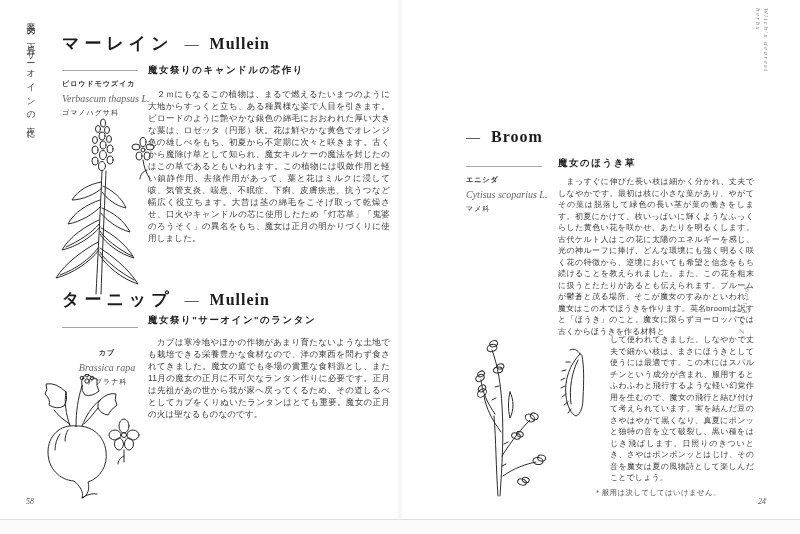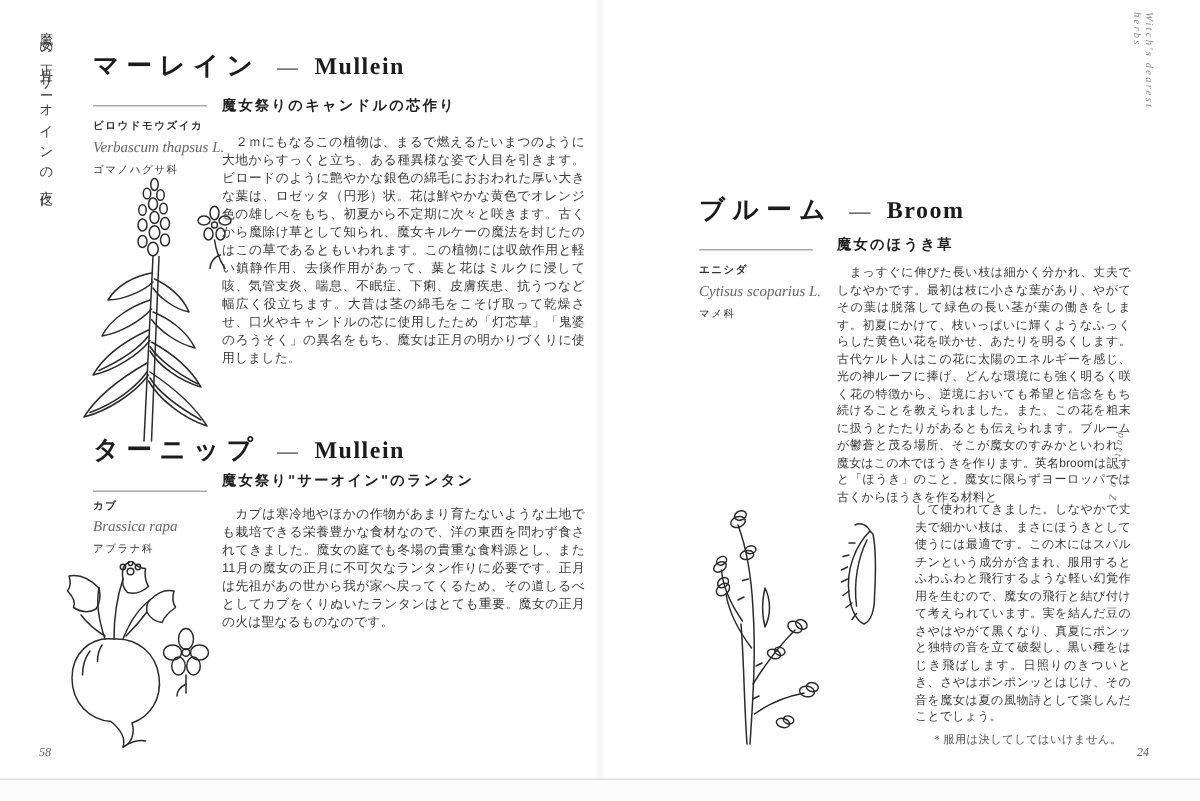--- a/index.html
+++ b/index.html
@@ -107,21 +107,21 @@
 
     <div class="abs subtitle" style="left:148px; top:64px;">魔女祭りのキャンドルの芯作り</div>
     <div class="abs body-text" style="left:148px; top:88px; width:242px;">　２ｍにもなるこの植物は、まるで燃えるたいまつのように大地からすっくと立ち、ある種異様な姿で人目を引きます。ビロードのように艶やかな銀色の綿毛におおわれた厚い大きな葉は、ロゼッタ（円形）状。花は鮮やかな黄色でオレンジ色の雄しべをもち、初夏から不定期に次々と咲きます。古くから魔除け草として知られ、魔女キルケーの魔法を封じたのはこの草であるともいわれます。この植物には収斂作用と軽い鎮静作用、去痰作用があって、葉と花はミルクに浸して咳、気管支炎、喘息、不眠症、下痢、皮膚疾患、抗うつなど幅広く役立ちます。大昔は茎の綿毛をこそげ取って乾燥させ、口火やキャンドルの芯に使用したため「灯芯草」「鬼婆のろうそく」の異名をもち、魔女は正月の明かりづくりに使用しました。</div>
 
     <div class="abs sec-title" style="left:62px; top:288px;">
       <span class="ja">ターニップ</span>
       <span class="dash">—</span>
       <span class="en">Mullein</span>
     </div>
     <div class="abs rule" style="left:62px; top:327px; width:76px;"></div>
-    <div class="abs species" style="left:62px; top:332px; width:90px;">
+    <div class="abs species" style="left:62px; top:348px; width:90px;text-align:center;">
       <div class="kana">カブ</div>
       <div class="latin">Brassica rapa</div>
       <div class="family">アブラナ科</div>
     </div>
 
     <div class="abs illust" style="left:24px; top:374px;">
       <svg width="122" height="128" viewBox="0 0 122 128">
         <path d="M52 52 C36 50 24 62 24 78 C24 95 36 106 50 107 C56 112 60 118 58 124 C64 122 66 114 64 108 C76 104 84 92 82 77 C80 62 68 51 52 52 Z"></path>
         <path d="M58 124 C62 121 68 119 73 120"></path>
         <path d="M36 60 C33 64 31 70 31 76"></path>
@@ -156,35 +156,34 @@
 
     <div class="abs pagenum" style="left:26px; top:497px;">58</div>
   </div>
 
   <div class="page" style="left:400px; width:400px;"></div>
 
   <div class="abs edge-script" style="left:754px; top:8px; height:90px;">Witch's dearest herbs</div>
   <div class="abs edge-script" style="left:738px; top:288px; height:80px; transform:rotate(8deg);">part A to Z</div>
 
   <div class="abs sec-title" style="left:466px; top:128px;">
-    <span class="ja">ブルーム</span>
     <span class="dash">—</span>
     <span class="en">Broom</span>
   </div>
   <div class="abs rule" style="left:466px; top:166px; width:76px;"></div>
   <div class="abs species" style="left:466px; top:175px; width:90px;">
     <div class="kana">エニシダ</div>
     <div class="latin">Cytisus scoparius L.</div>
     <div class="family">マメ科</div>
   </div>
 
   <div class="abs subtitle" style="left:558px; top:157px;">魔女のほうき草</div>
   <div class="abs body-right" style="left:558px; top:176px; width:196px;">　まっすぐに伸びた長い枝は細かく分かれ、丈夫でしなやかです。最初は枝に小さな葉があり、やがてその葉は脱落して緑色の長い茎が葉の働きをします。初夏にかけて、枝いっぱいに輝くようなふっくらした黄色い花を咲かせ、あたりを明るくします。古代ケルト人はこの花に太陽のエネルギーを感じ、光の神ルーフに捧げ、どんな環境にも強く明るく咲く花の特徴から、逆境においても希望と信念をもち続けることを教えられました。また、この花を粗末に扱うとたたりがあるとも伝えられます。ブルームが鬱蒼と茂る場所、そこが魔女のすみかといわれ、魔女はこの木でほうきを作ります。英名broomは訳すと「ほうき」のこと。魔女に限らずヨーロッパでは古くからほうきを作る材料と</div>
   <div class="abs body-right" style="left:610px; top:334px; width:144px;">して使われてきました。しなやかで丈夫で細かい枝は、まさにほうきとして使うには最適です。この木にはスパルチンという成分が含まれ、服用するとふわふわと飛行するような軽い幻覚作用を生むので、魔女の飛行と結び付けて考えられています。実を結んだ豆のさやはやがて黒くなり、真夏にポンッと独特の音を立て破裂し、黒い種をはじき飛ばします。日照りのきついとき、さやはポンポンッとはじけ、その音を魔女は夏の風物詩として楽しんだことでしょう。</div>
-  <div class="abs note" style="left:621px; top:488px;">＊服用は決してしてはいけません。</div>
+  <div class="abs note" style="left:594px; top:488px;">＊服用は決してしてはいけません。</div>
 
   <div class="abs illust" style="left:452px; top:336px;">
     <svg width="100" height="164" viewBox="0 0 100 164">
       <path d="M48 160 C50 130 52 100 50 70 C49 50 46 30 40 14"></path>
       <path d="M46 160 C44 132 44 104 42 80"></path>
       <path d="M50 120 C60 104 70 92 78 84"></path>
       <path d="M49 96 C40 84 34 72 32 60"></path>
       <path d="M51 140 C62 132 74 128 84 126"></path>
       <path d="M43 78 C36 68 30 56 29 44"></path>
       <g transform="translate(40,12) rotate(-20)">

